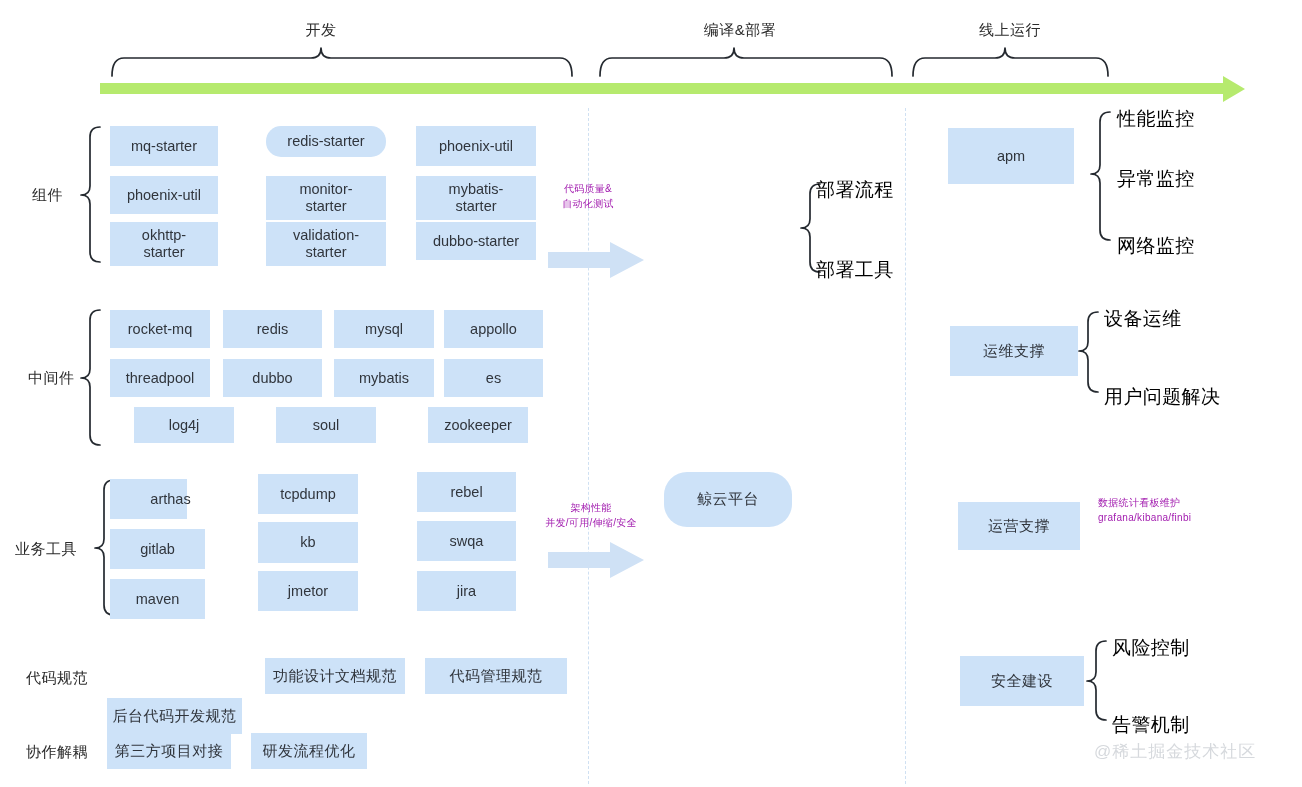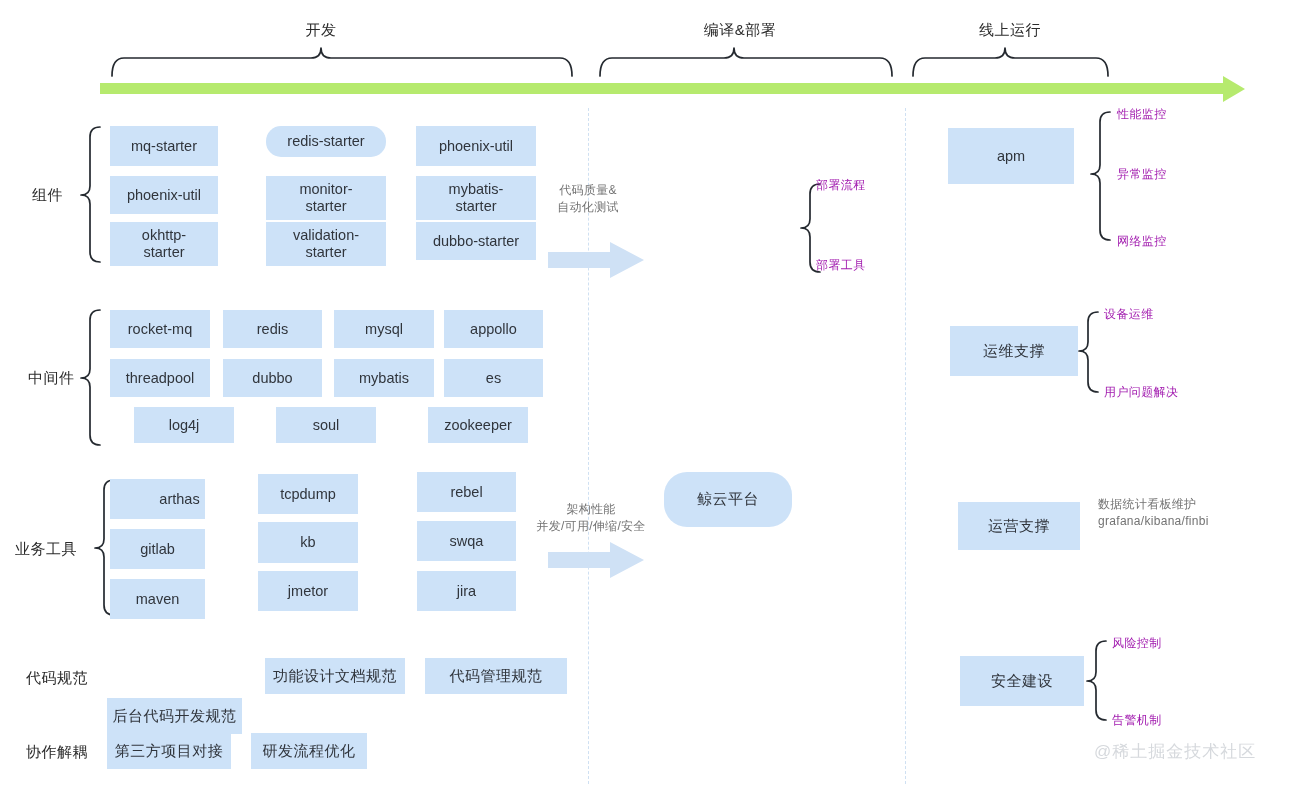--- a/index.html
+++ b/index.html
@@ -73,32 +73,32 @@
     position: absolute;
     font-size: 15px;
     color: #2b2b2b;
     white-space: nowrap;
     letter-spacing: .5px;
   }
 
   
   .annot {
     position: absolute;
-    font-size: 12px;
-    color: #737373;
+    font-size: 10px;
+    color: #a21caf;
     line-height: 1.45;
     white-space: pre-line;
     text-align: center;
     letter-spacing: .3px;
   }
   .annot.left { text-align: left; }
   .leaf-label {
     position: absolute;
-    font-size: 12px;
-    color: #a21caf;
+    font-size: 19px;
+    color: #000000;
     white-space: nowrap;
     letter-spacing: .4px;
   }
 
   
   .fat-arrow { position: absolute; }
 
   
   #brace-layer {
     position: absolute;
@@ -193,21 +193,21 @@
   <div class="box" style="left:223px; top:359px; width:99px; height:38px;">dubbo</div>
   <div class="box" style="left:334px; top:359px; width:100px; height:38px;">mybatis</div>
   <div class="box" style="left:444px; top:359px; width:99px; height:38px;">es</div>
 
   <div class="box" style="left:134px; top:407px; width:100px; height:36px;">log4j</div>
   <div class="box" style="left:276px; top:407px; width:100px; height:36px;">soul</div>
   <div class="box" style="left:428px; top:407px; width:100px; height:36px;">zookeeper</div>
 
   <div class="row-label" style="left:15px; top:540px;">业务工具</div>
 
-  <div class="box" style="left:110px; top:479px; width:95px; height:40px;padding-left:48px;">arthas</div>
+  <div class="box" style="left:110px; top:479px; width:77px; height:40px;padding-left:48px;">arthas</div>
   <div class="box" style="left:258px; top:474px; width:100px; height:40px;">tcpdump</div>
   <div class="box" style="left:417px; top:472px; width:99px; height:40px;">rebel</div>
 
   <div class="box" style="left:110px; top:529px; width:95px; height:40px;">gitlab</div>
   <div class="box" style="left:258px; top:522px; width:100px; height:41px;">kb</div>
   <div class="box" style="left:417px; top:521px; width:99px; height:40px;">swqa</div>
 
   <div class="box" style="left:110px; top:579px; width:95px; height:40px;">maven</div>
   <div class="box" style="left:258px; top:571px; width:100px; height:40px;">jmetor</div>
   <div class="box" style="left:417px; top:571px; width:99px; height:40px;">jira</div>

